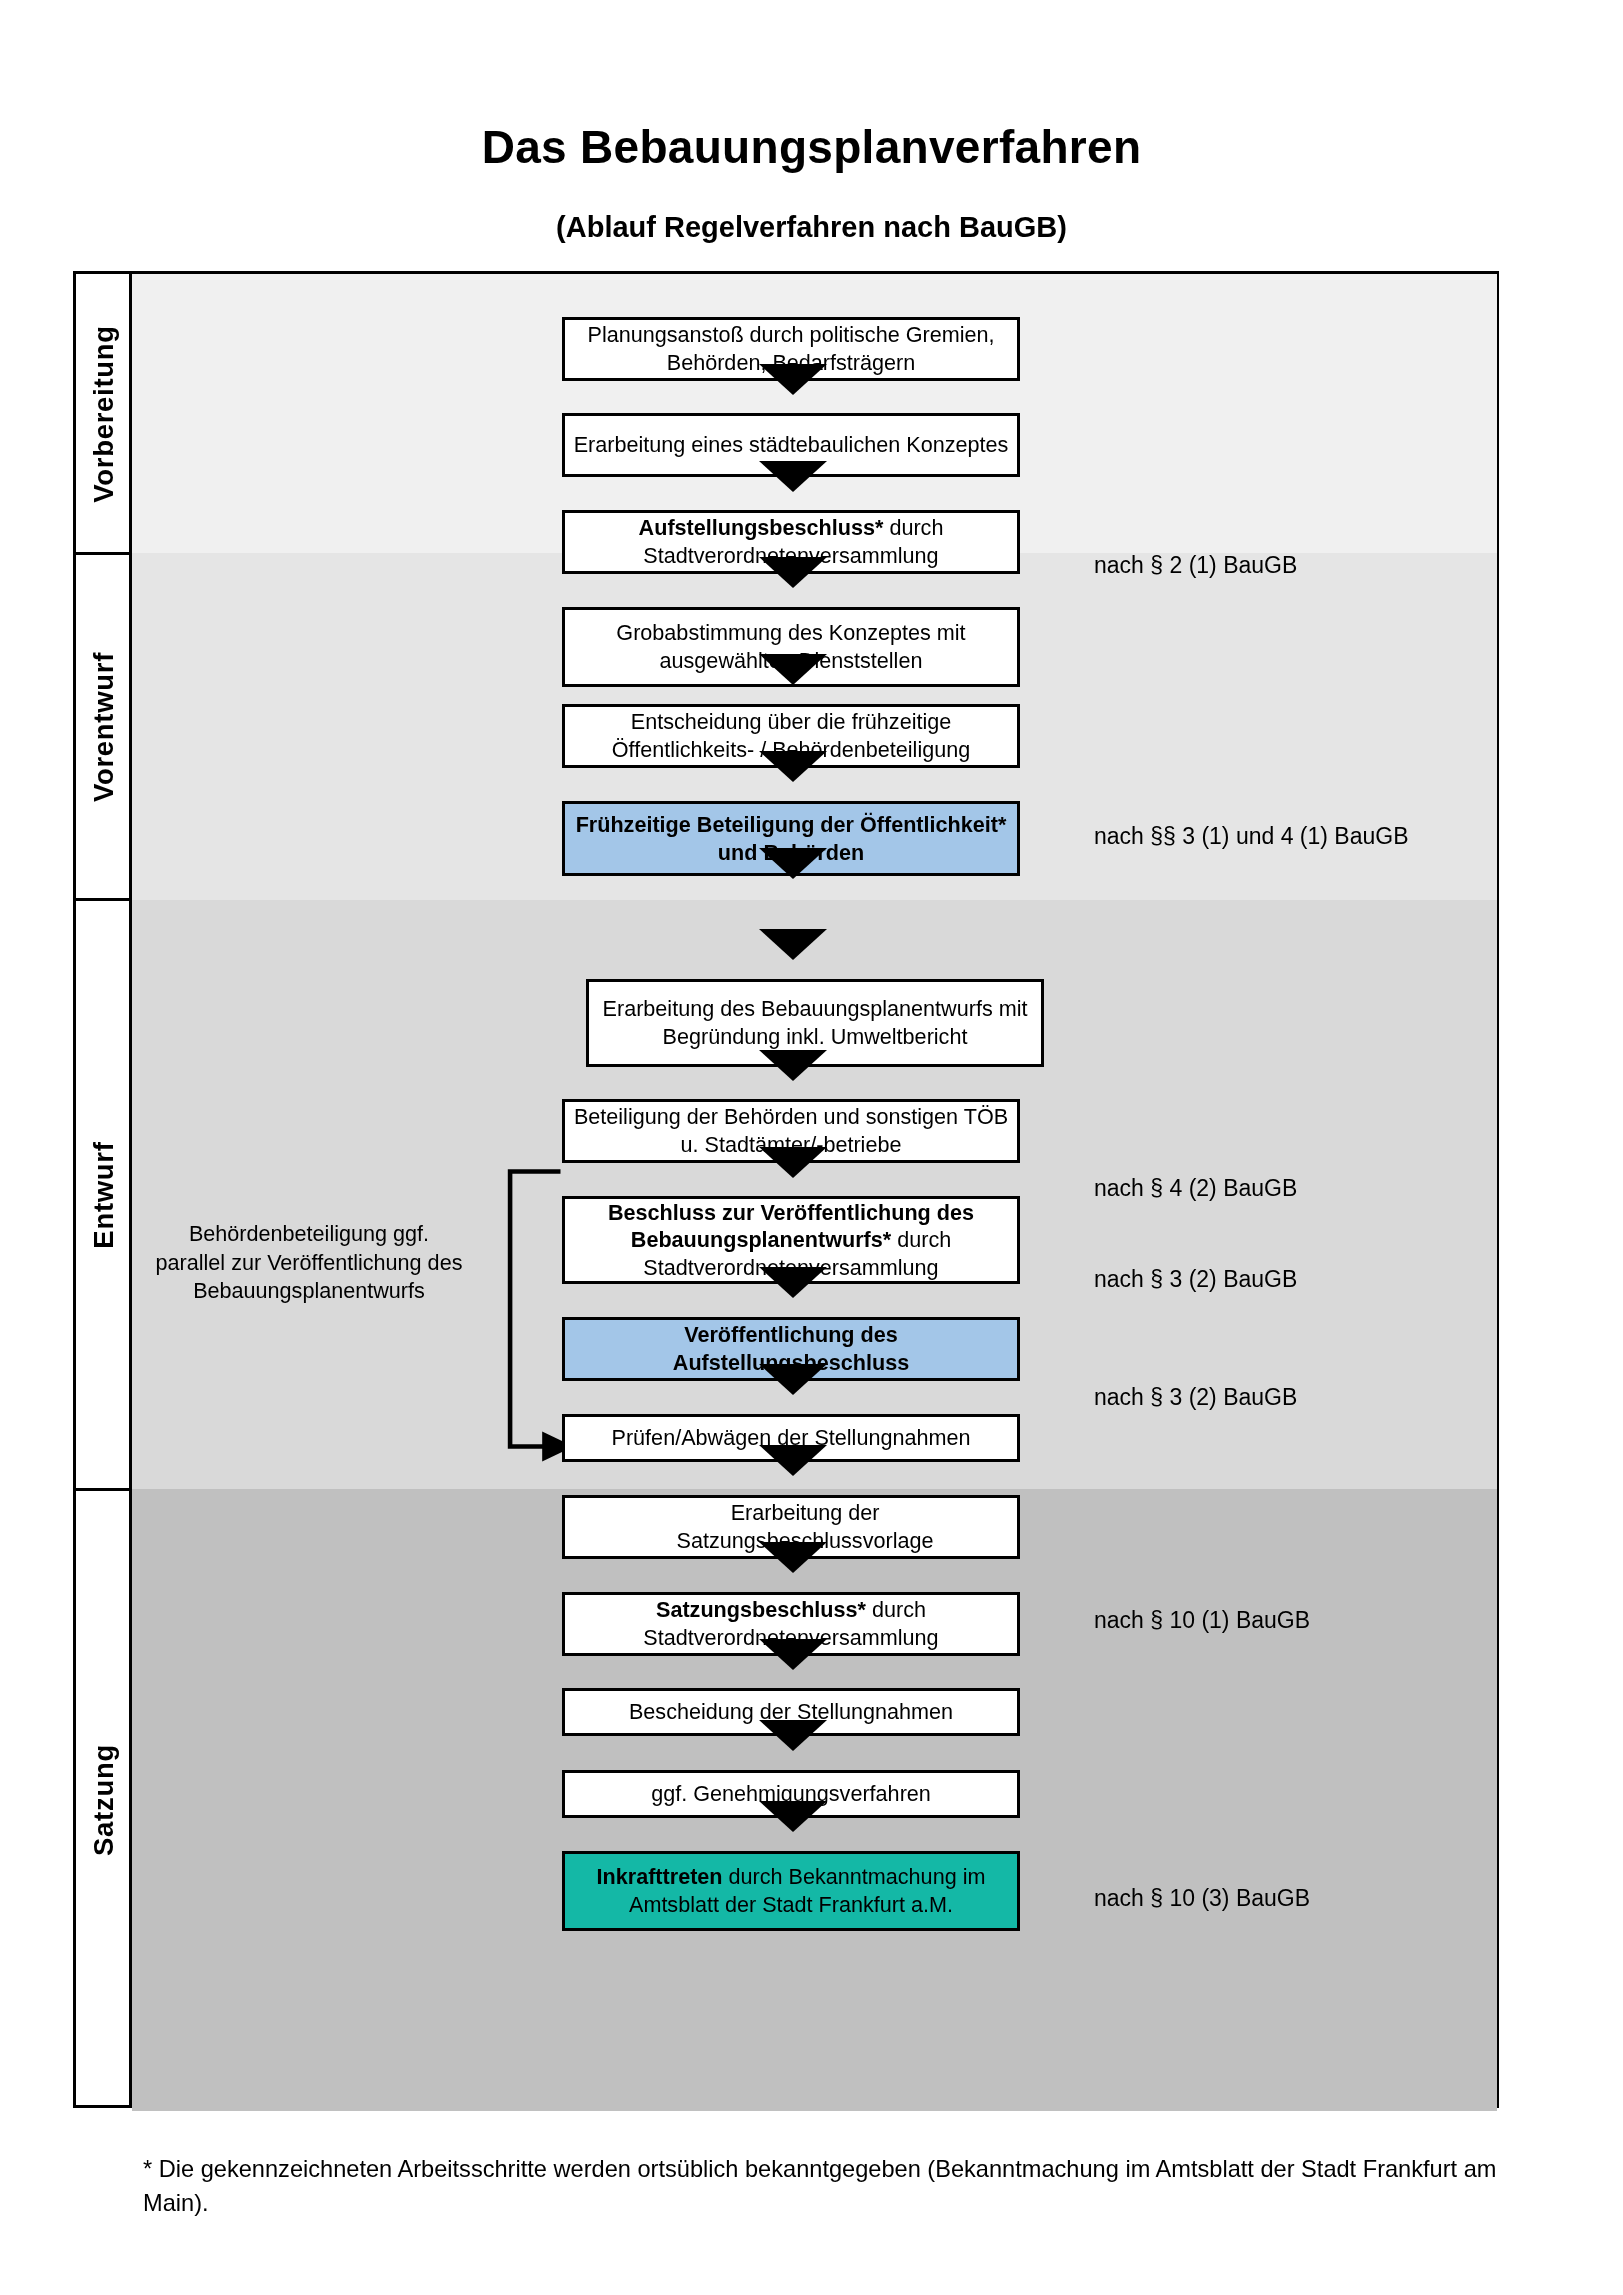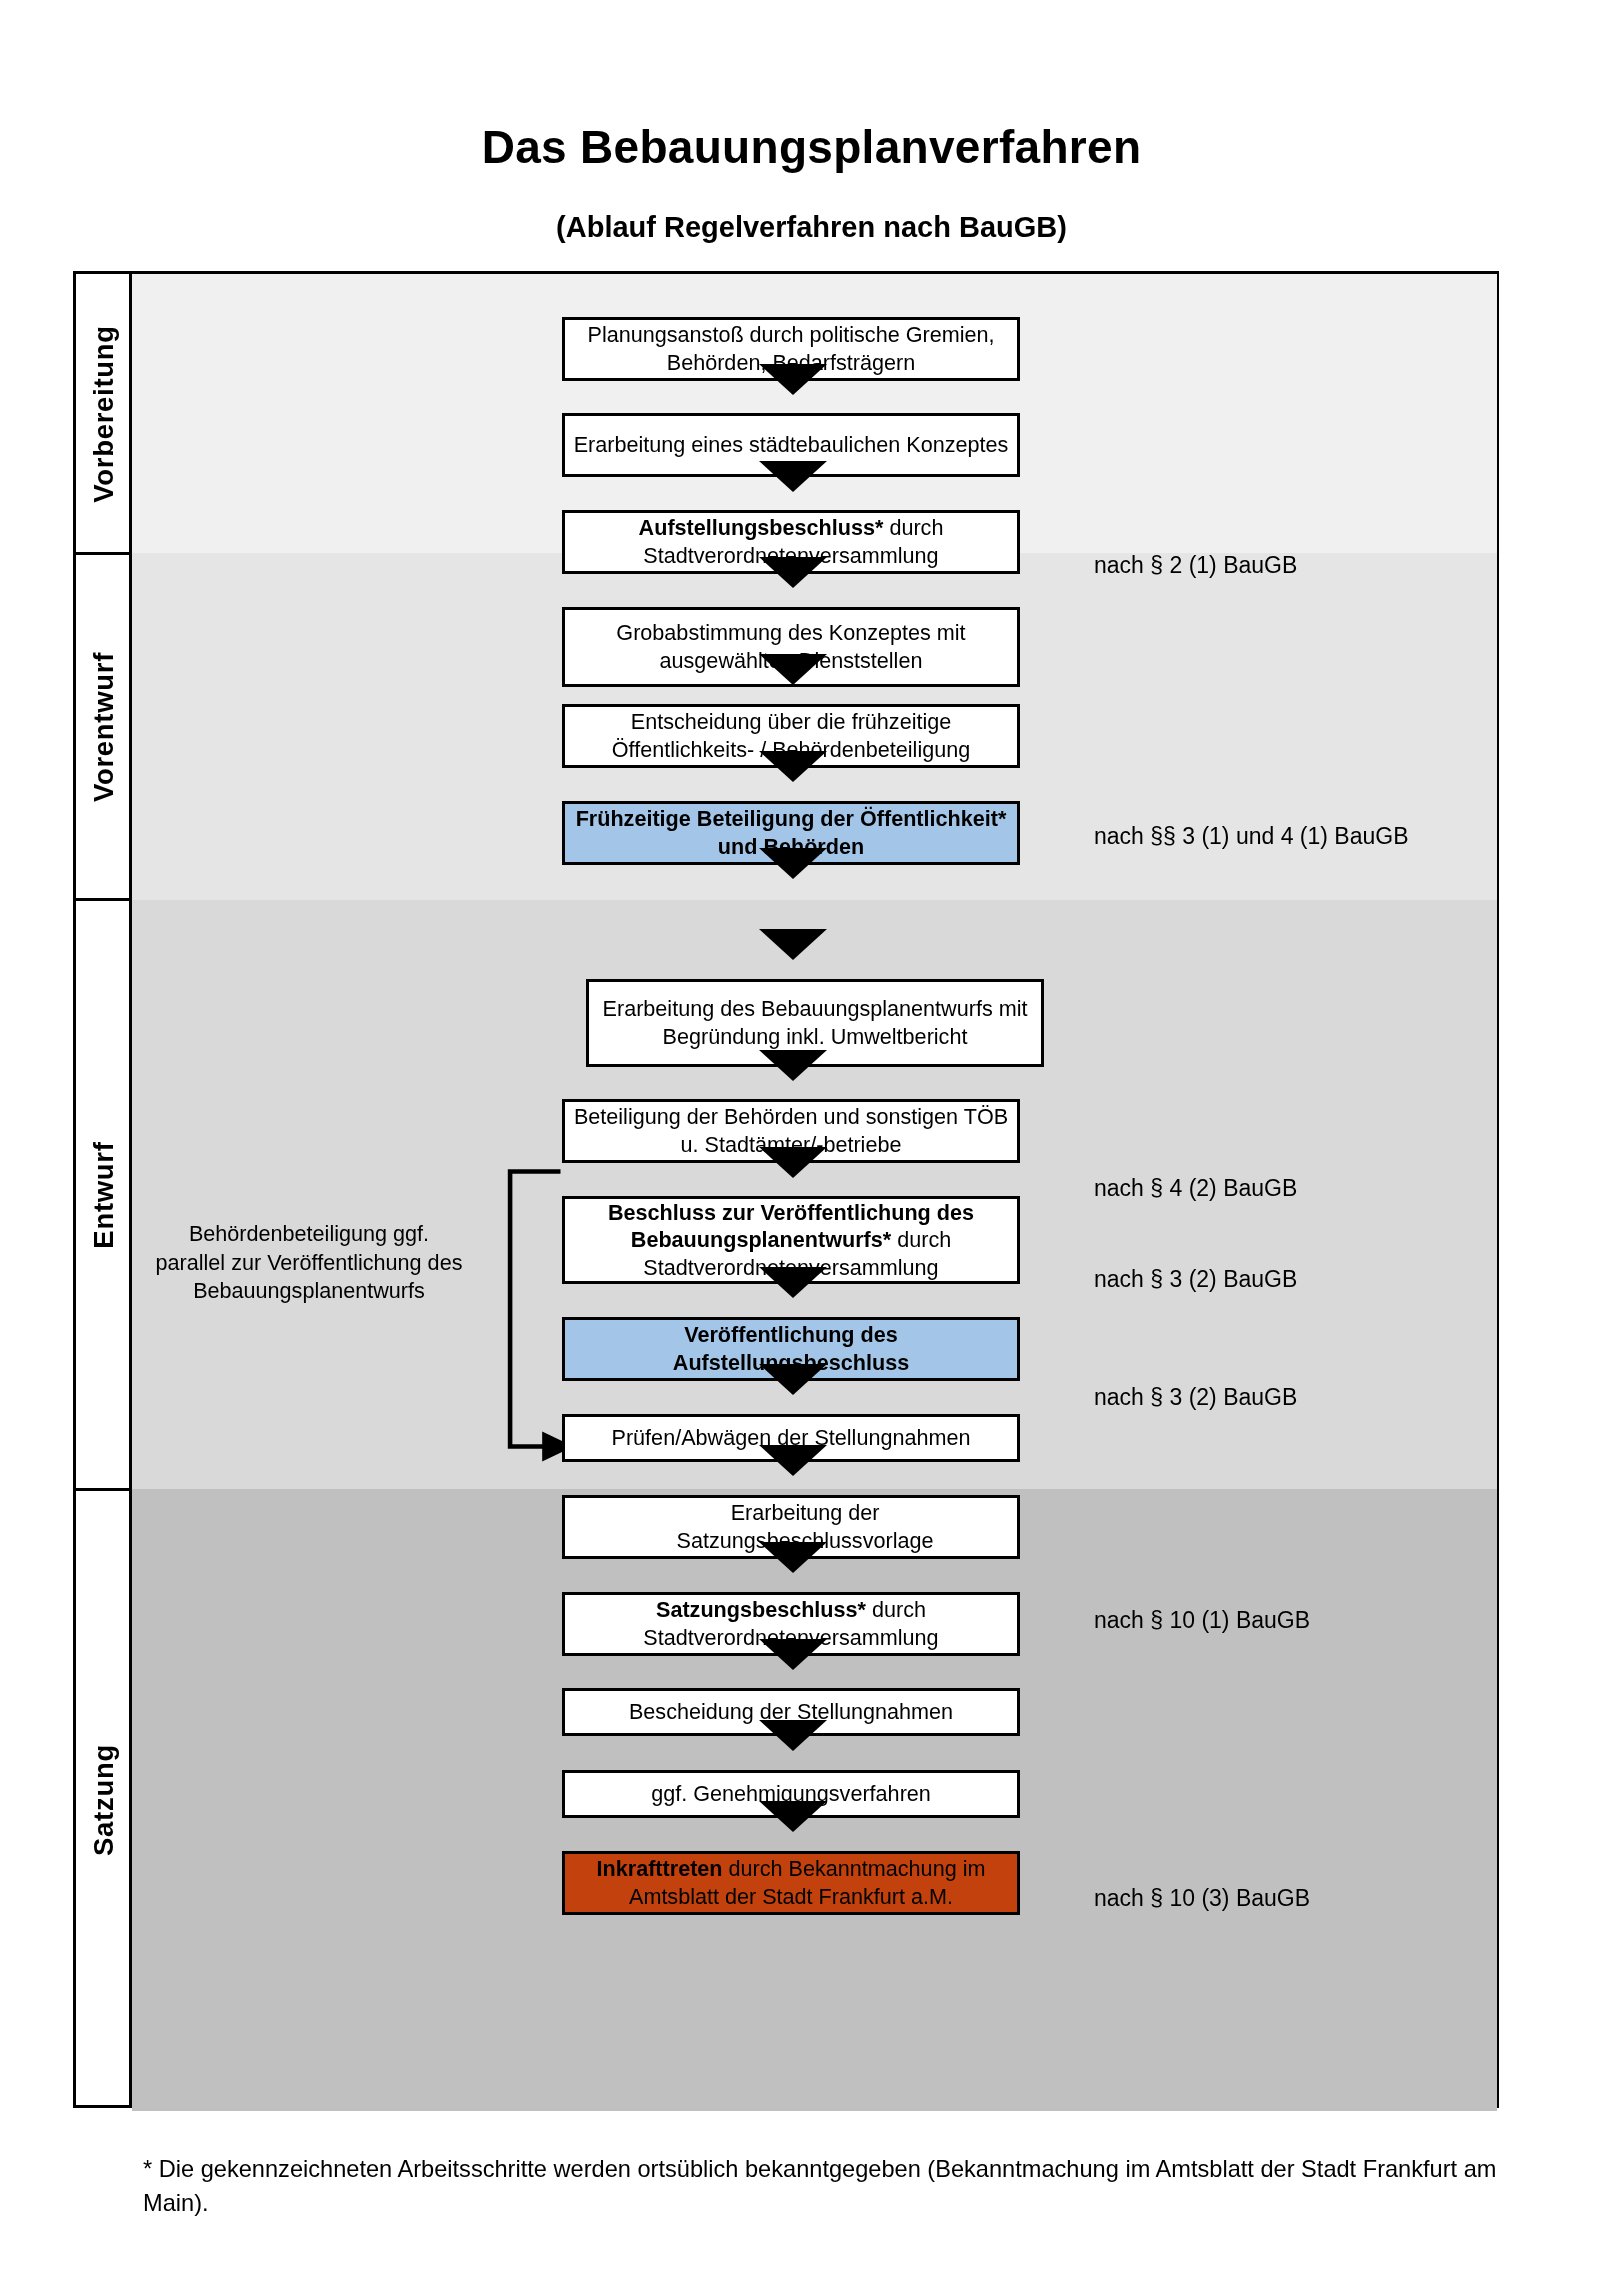--- a/index.html
+++ b/index.html
@@ -142,21 +142,21 @@
       </div>
     <div class="conn" id="conn-2" style="top: 283px;"></div>
     <div class="fbox" id="box-3" style="top: 333px; height: 80px;">
         <span>Grobabstimmung des Konzeptes mit ausgewählten Dienststellen</span>
       </div>
     <div class="conn" id="conn-3" style="top: 380px;"></div>
     <div class="fbox" id="box-4" style="top: 430px; height: 64px;">
         <span>Entscheidung über die frühzeitige Öffentlichkeits- / Behördenbeteiligung</span>
       </div>
     <div class="conn" id="conn-4" style="top: 477px;"></div>
-    <div class="fbox blue" id="box-5" style="top: 527px; height: 64px; background: rgb(163, 198, 232);">
+    <div class="fbox blue" id="box-5" style="top: 527px; height: 75px; background: rgb(163, 198, 232);">
         <span><b>Frühzeitige Beteiligung der Öffentlichkeit* und Behörden</b></span>
       </div>
     <div class="conn" id="conn-5" style="top: 574px;"></div>
     <div class="conn" id="conn-6" style="top: 655px;"></div>
     <div class="fbox" id="box-7" style="top: 705px; height: 88px; margin-left: 24px;">
         <span>Erarbeitung des Bebauungsplanentwurfs mit Begründung inkl. Umweltbericht</span>
       </div>
     <div class="conn" id="conn-7" style="top: 776px;"></div>
     <div class="fbox" id="box-8" style="top: 825px; height: 64px;">
         <span>Beteiligung der Behörden und sonstigen TÖB u. Stadtämter/-betriebe</span>
@@ -183,21 +183,21 @@
       </div>
     <div class="conn" id="conn-13" style="top: 1365px;"></div>
     <div class="fbox" id="box-14" style="top: 1414px; height: 48px;">
         <span>Bescheidung der Stellungnahmen</span>
       </div>
     <div class="conn" id="conn-14" style="top: 1446px;"></div>
     <div class="fbox" id="box-15" style="top: 1496px; height: 48px;">
         <span>ggf. Genehmigungsverfahren</span>
       </div>
     <div class="conn" id="conn-15" style="top: 1527px;"></div>
-    <div class="fbox blue" id="box-16" style="top: 1577px; height: 64px; background: #c2410c;">
+    <div class="fbox blue" id="box-16" style="top: 1577px; height: 80px; background: #14b8a6;">
         <span><b>Inkrafttreten</b> durch Bekanntmachung im Amtsblatt der Stadt Frankfurt a.M.</span>
       </div>
 
     <div class="legal" id="legal-0" style="top: 278px;">nach § 2 (1) BauGB</div>
     <div class="legal" id="legal-1" style="top: 549px;">nach §§ 3 (1) und 4 (1) BauGB</div>
     <div class="legal" id="legal-2" style="top: 901px;">nach § 4 (2) BauGB</div>
     <div class="legal" id="legal-3" style="top: 992px;">nach § 3 (2) BauGB</div>
     <div class="legal" id="legal-4" style="top: 1110px;">nach § 3 (2) BauGB</div>
     <div class="legal" id="legal-5" style="top: 1333px;">nach § 10 (1) BauGB</div>
     <div class="legal" id="legal-6" style="top: 1611px;">nach § 10 (3) BauGB</div>

